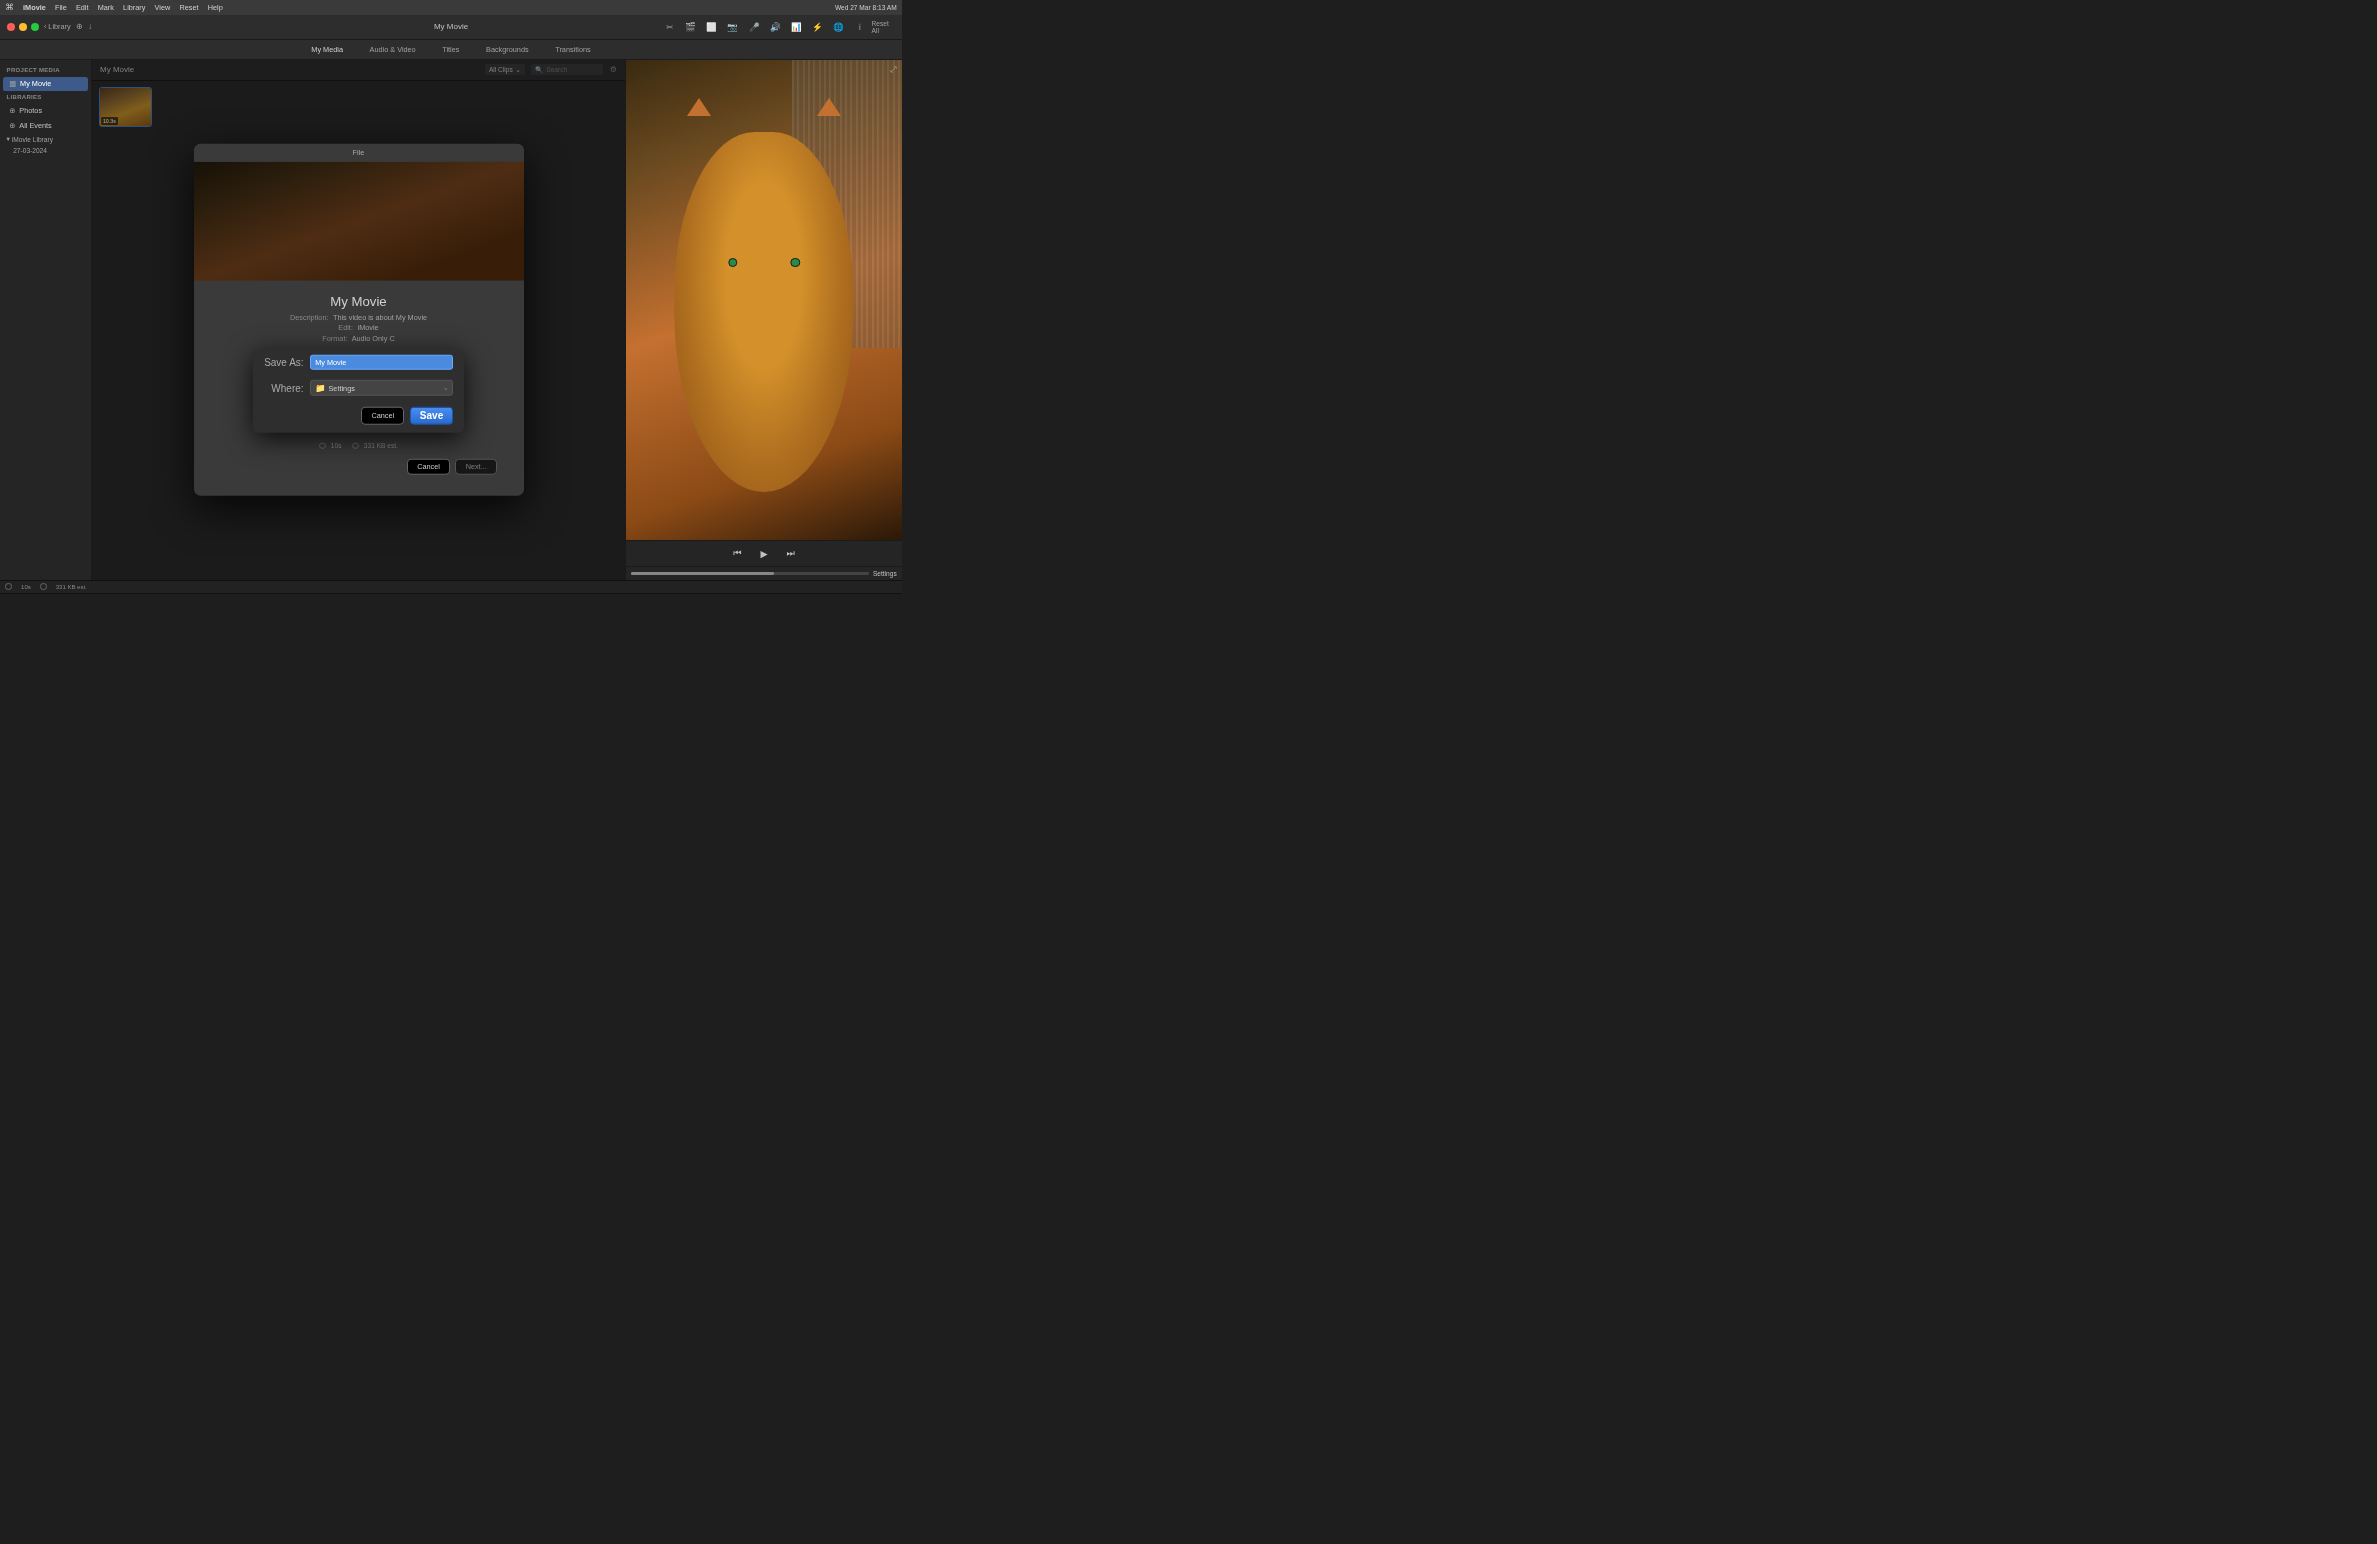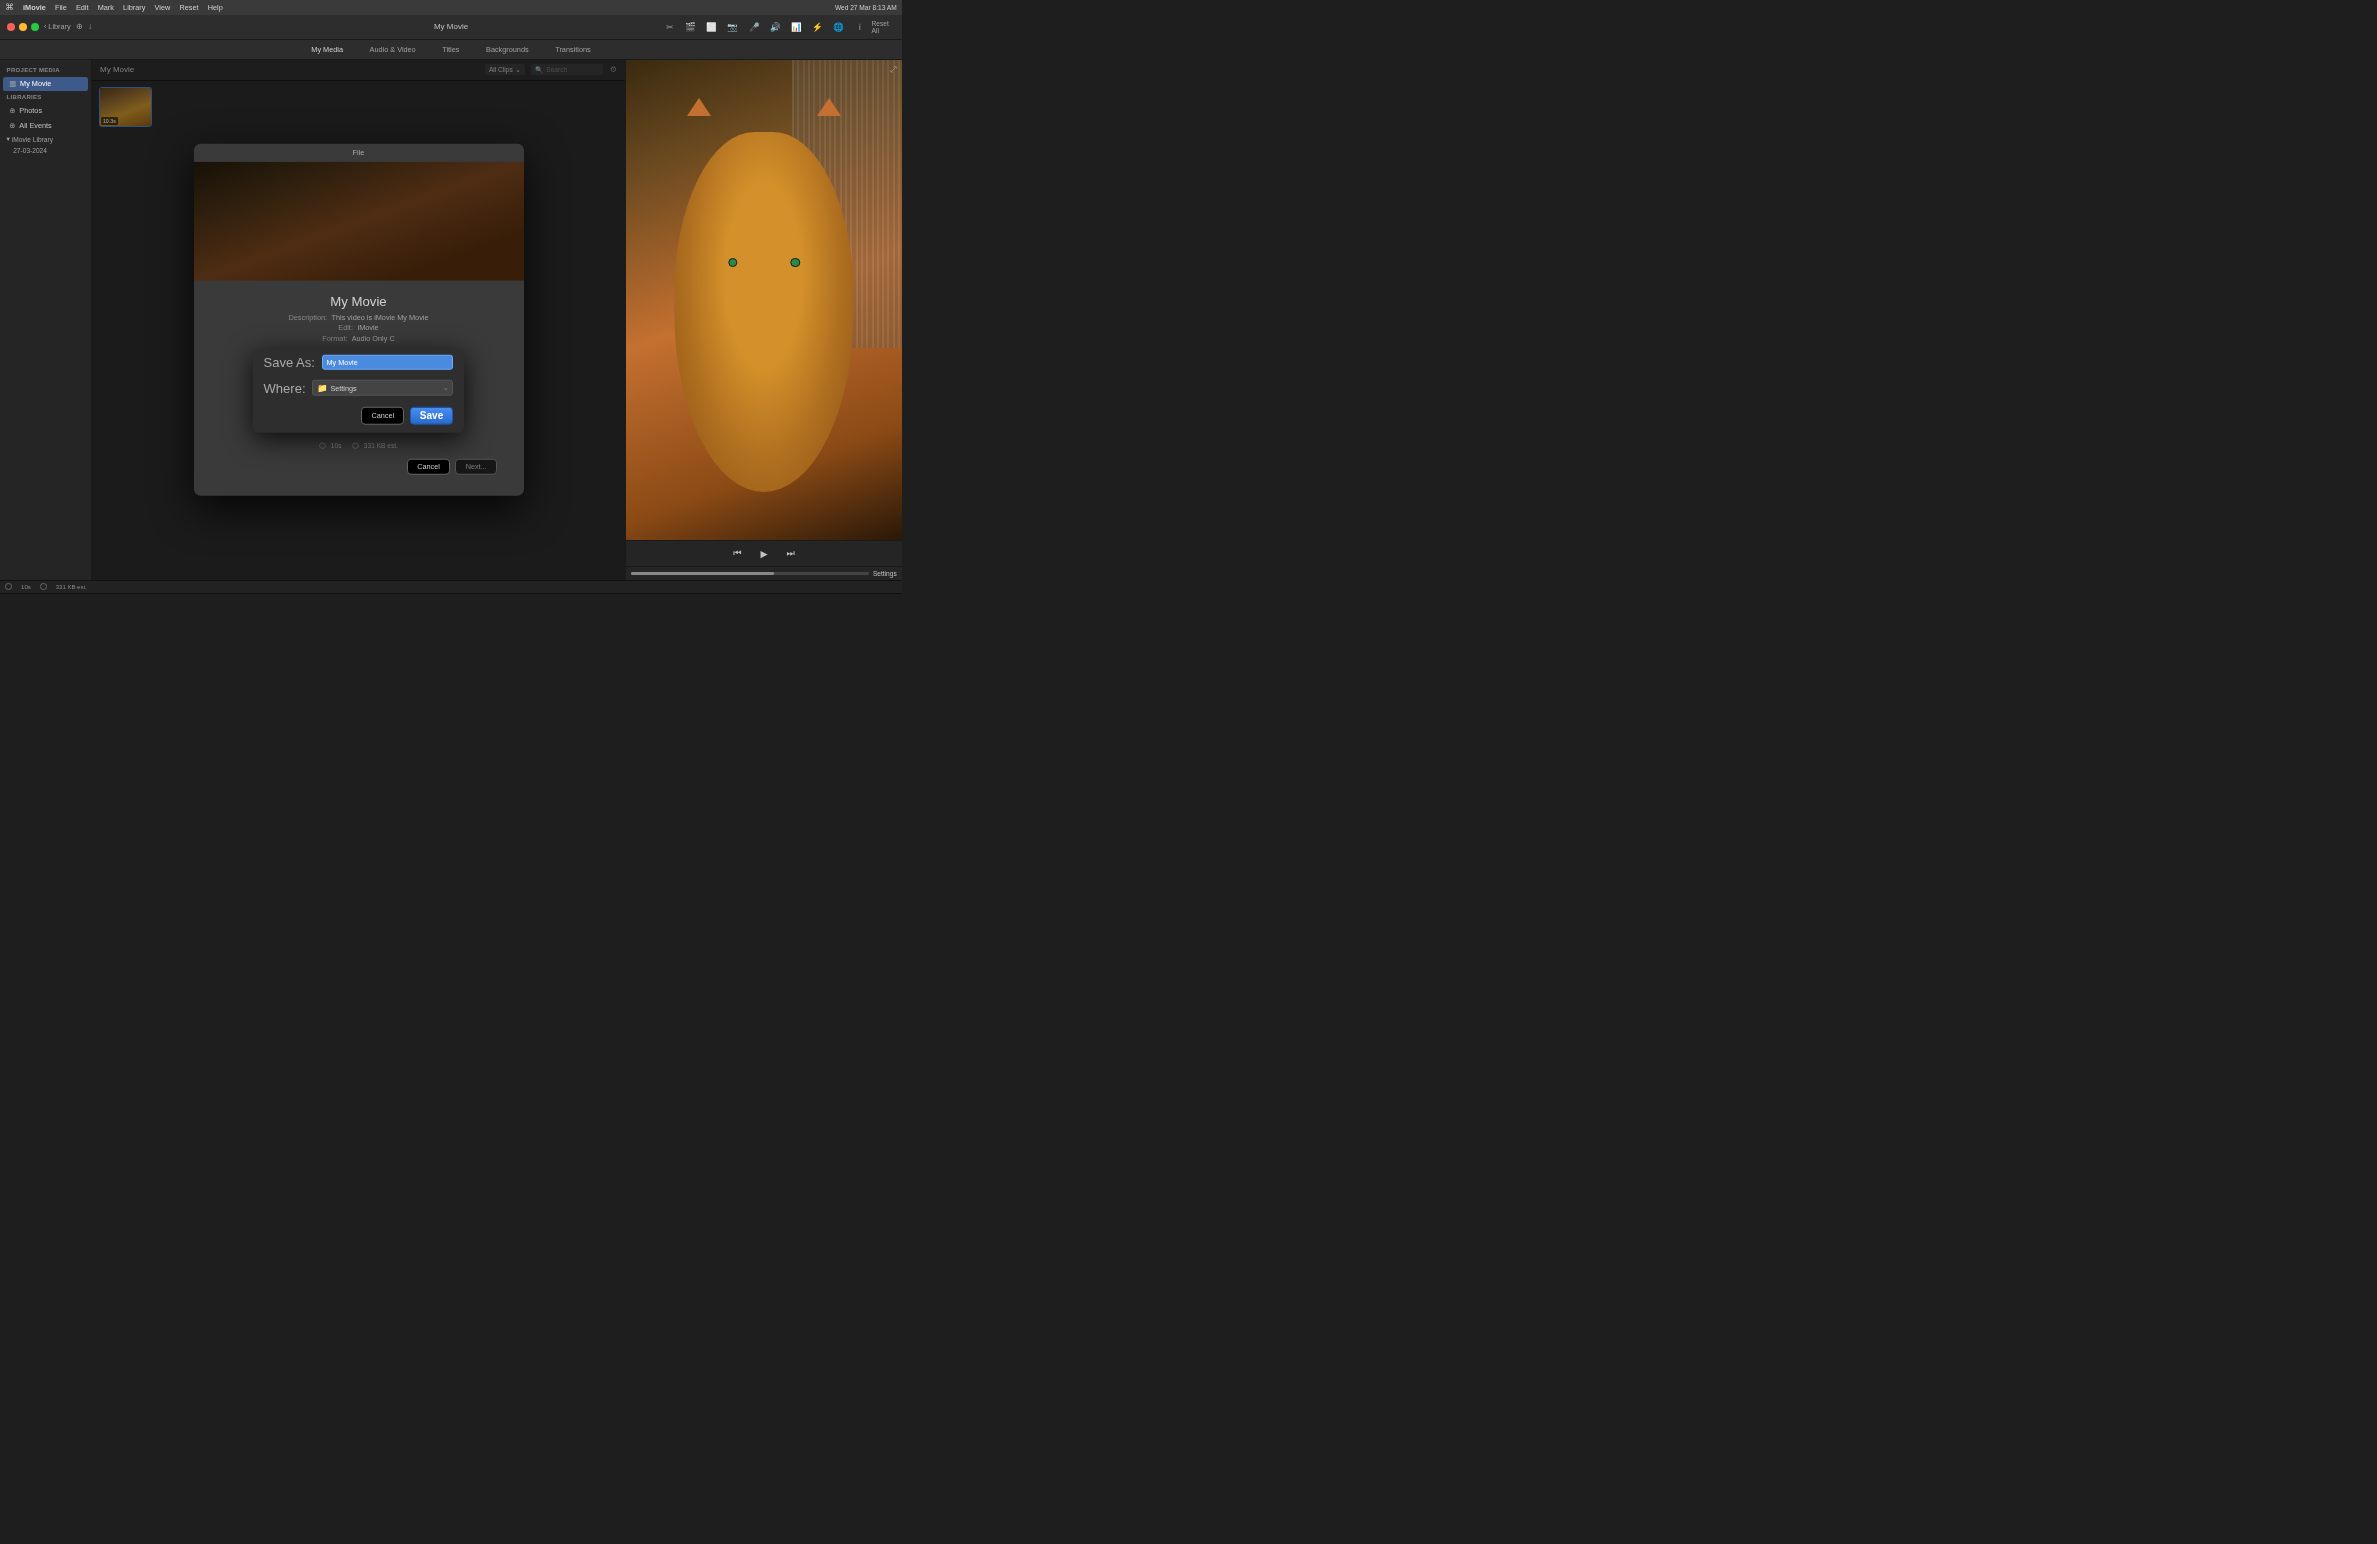--- a/index.html
+++ b/index.html
@@ -540,24 +540,24 @@
       position: relative;
       z-index: 300;
     }
     .save-dialog-row {
       display: flex;
       align-items: center;
       padding: 5.3px 10.6px;
       gap: 6.6px;
     }
     .save-dialog-label {
-      font-size: 13px;
+      font-size: 10px;
       color: #aaa;
       min-width: 40px;
-      text-align: center;
+      text-align: right;
     }
     .save-dialog-input {
       flex: 1;
       background: #4a8adf;
       border: 0.7px solid #6aabff;
       border-radius: 2.6px;
       padding: 2px 4px;
       font-size: 7.3px;
       color: #fff;
       outline: none;
@@ -804,21 +804,21 @@
       <div class="dialog-bg-preview">
         <div class="dialog-bg-cat"></div>
       </div>
 
       <div class="file-dialog-outer-body">
 
         <div class="imovie-details">
           <div class="imovie-movie-title">My Movie</div>
           <div class="imovie-detail-row">
             <span class="imovie-detail-label">Description:</span>
-            <span>This video is iMovie My Movie</span>
+            <span>This video is about My Movie</span>
           </div>
           <div class="imovie-detail-row">
             <span class="imovie-detail-label">Edit:</span>
             <span>iMovie</span>
           </div>
           <div class="imovie-detail-row">
             <span class="imovie-detail-label">Format:</span>
             <span>Audio Only C</span>
           </div>
         </div>

